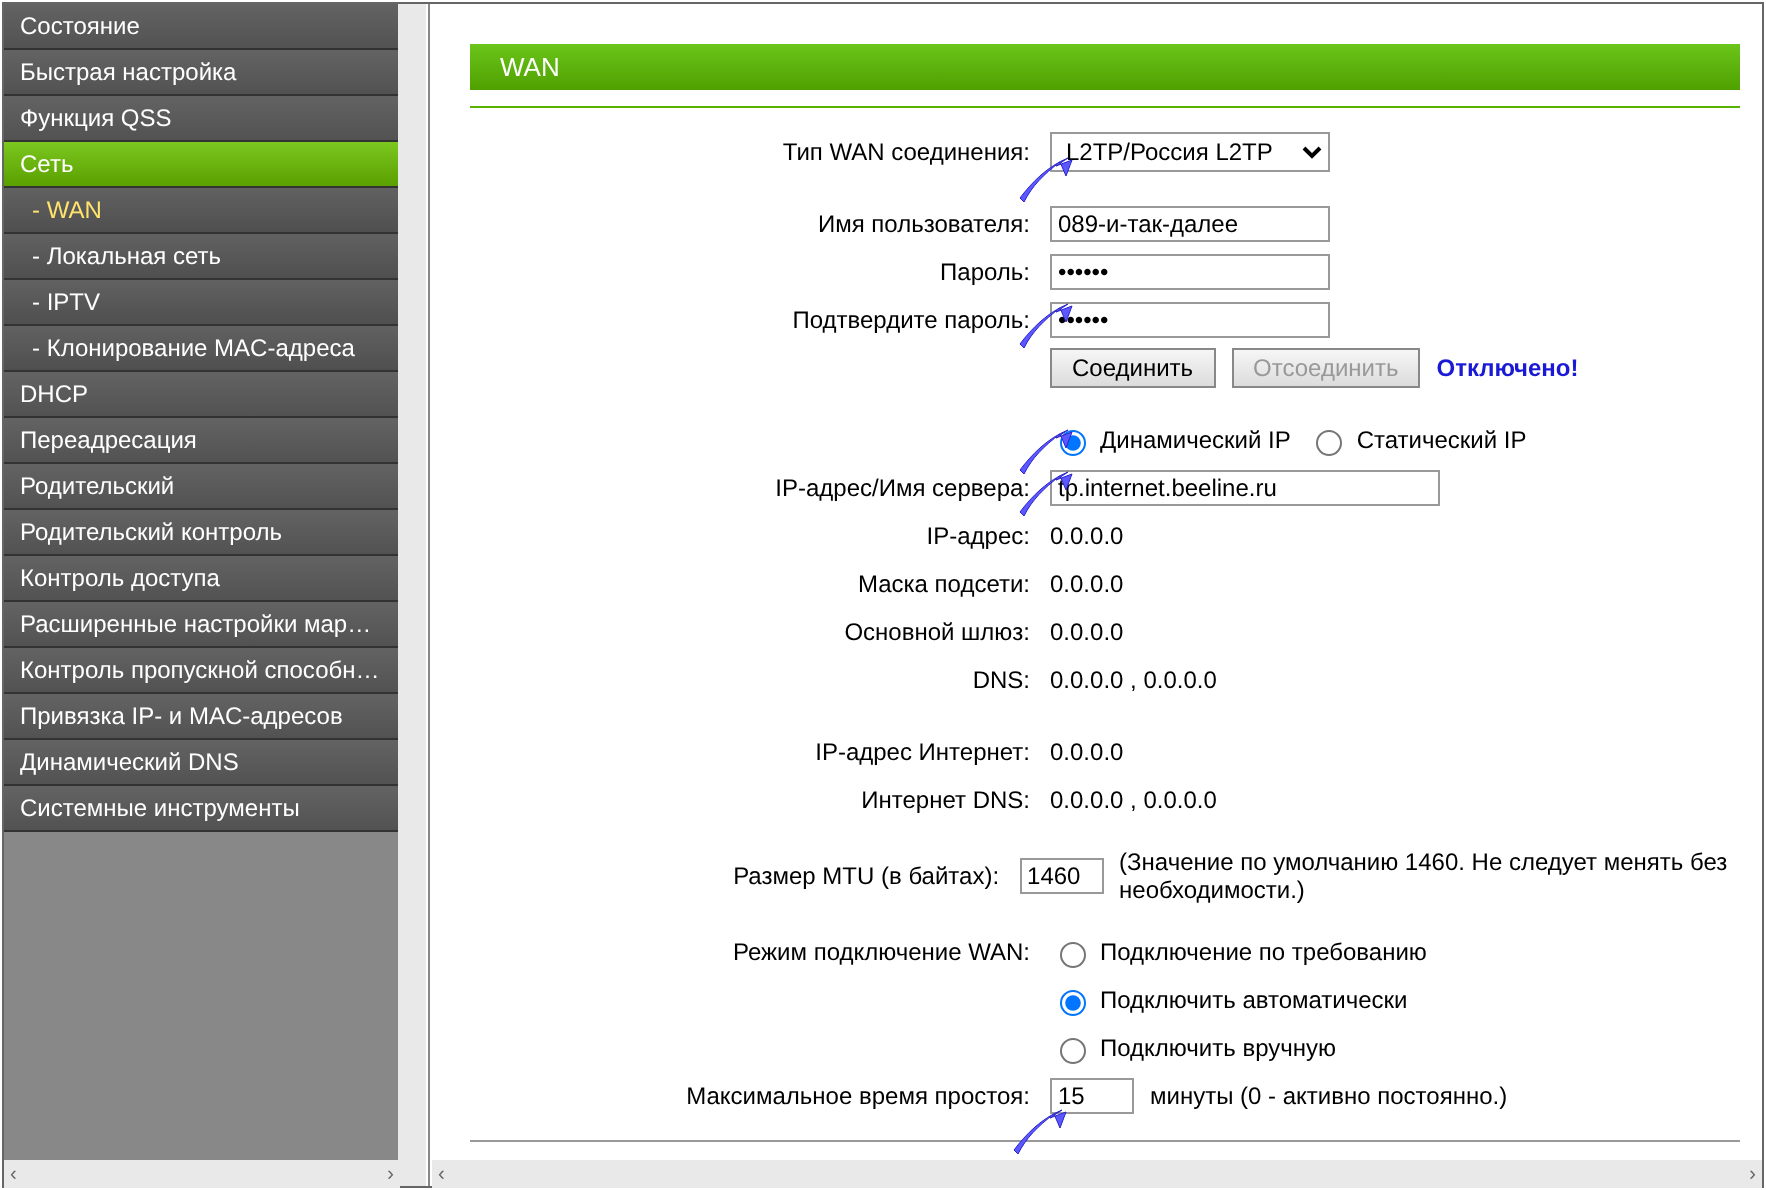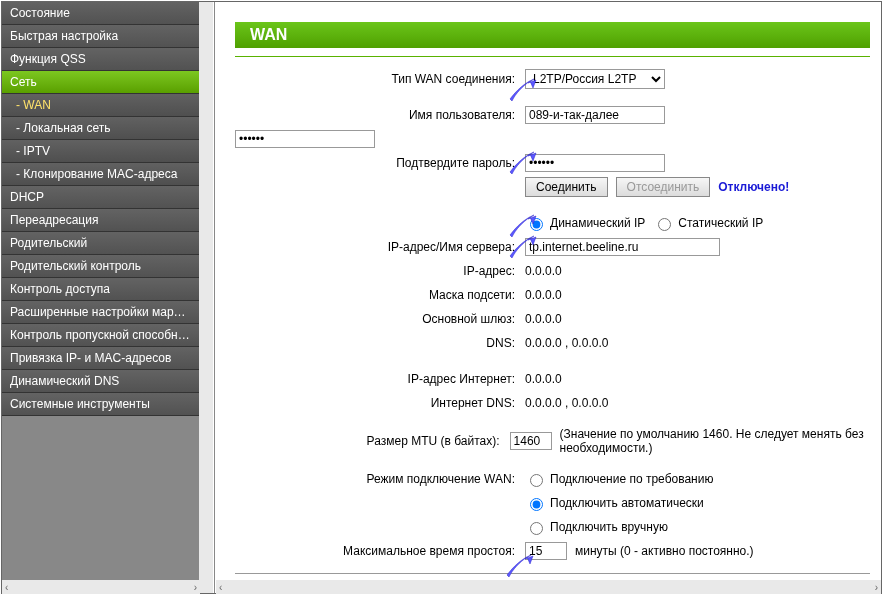--- a/index.html
+++ b/index.html
@@ -66,23 +66,23 @@
     padding-left: 14px;
     background: linear-gradient(#616161,#4f4f4f);
   }
   .menu-item.sub.active-sub {
     color: #ffe36b;
   }
   .header-bar {
     background: #59b200;
     background: linear-gradient(#6bc51a,#4fa000);
     color: #fff;
-    font-weight: bold;
+    font-weight: normal;
     padding: 4px 15px;
-    font-size: 16px;
+    font-size: 13px;
     width: 635px;
   }
   hr.green-hr {
     border: 0;
     border-top: 1px solid #59b200;
     margin: 8px 0 10px 0;
     width: 635px;
   }
   hr.sep {
     border: 0;
@@ -203,20 +203,21 @@
         </div>
       </div>
       <div class="spacer"></div>
       <div class="row">
         <div class="label">Имя пользователя:</div>
         <div class="ctl">
             <input class="medium" type="text" value="089-и-так-далее" style="">
           </div>
       </div>
       <div class="row">
+        <div class="label">Пароль:</div>
         <div class="ctl">
             <input class="medium" type="text" value="••••••" style="">
           </div>
       </div>
       <div class="row">
         <div class="label">Подтвердите пароль:</div>
         <div class="ctl">
             <input class="medium" type="text" value="••••••" style="">
           </div>
       </div>

